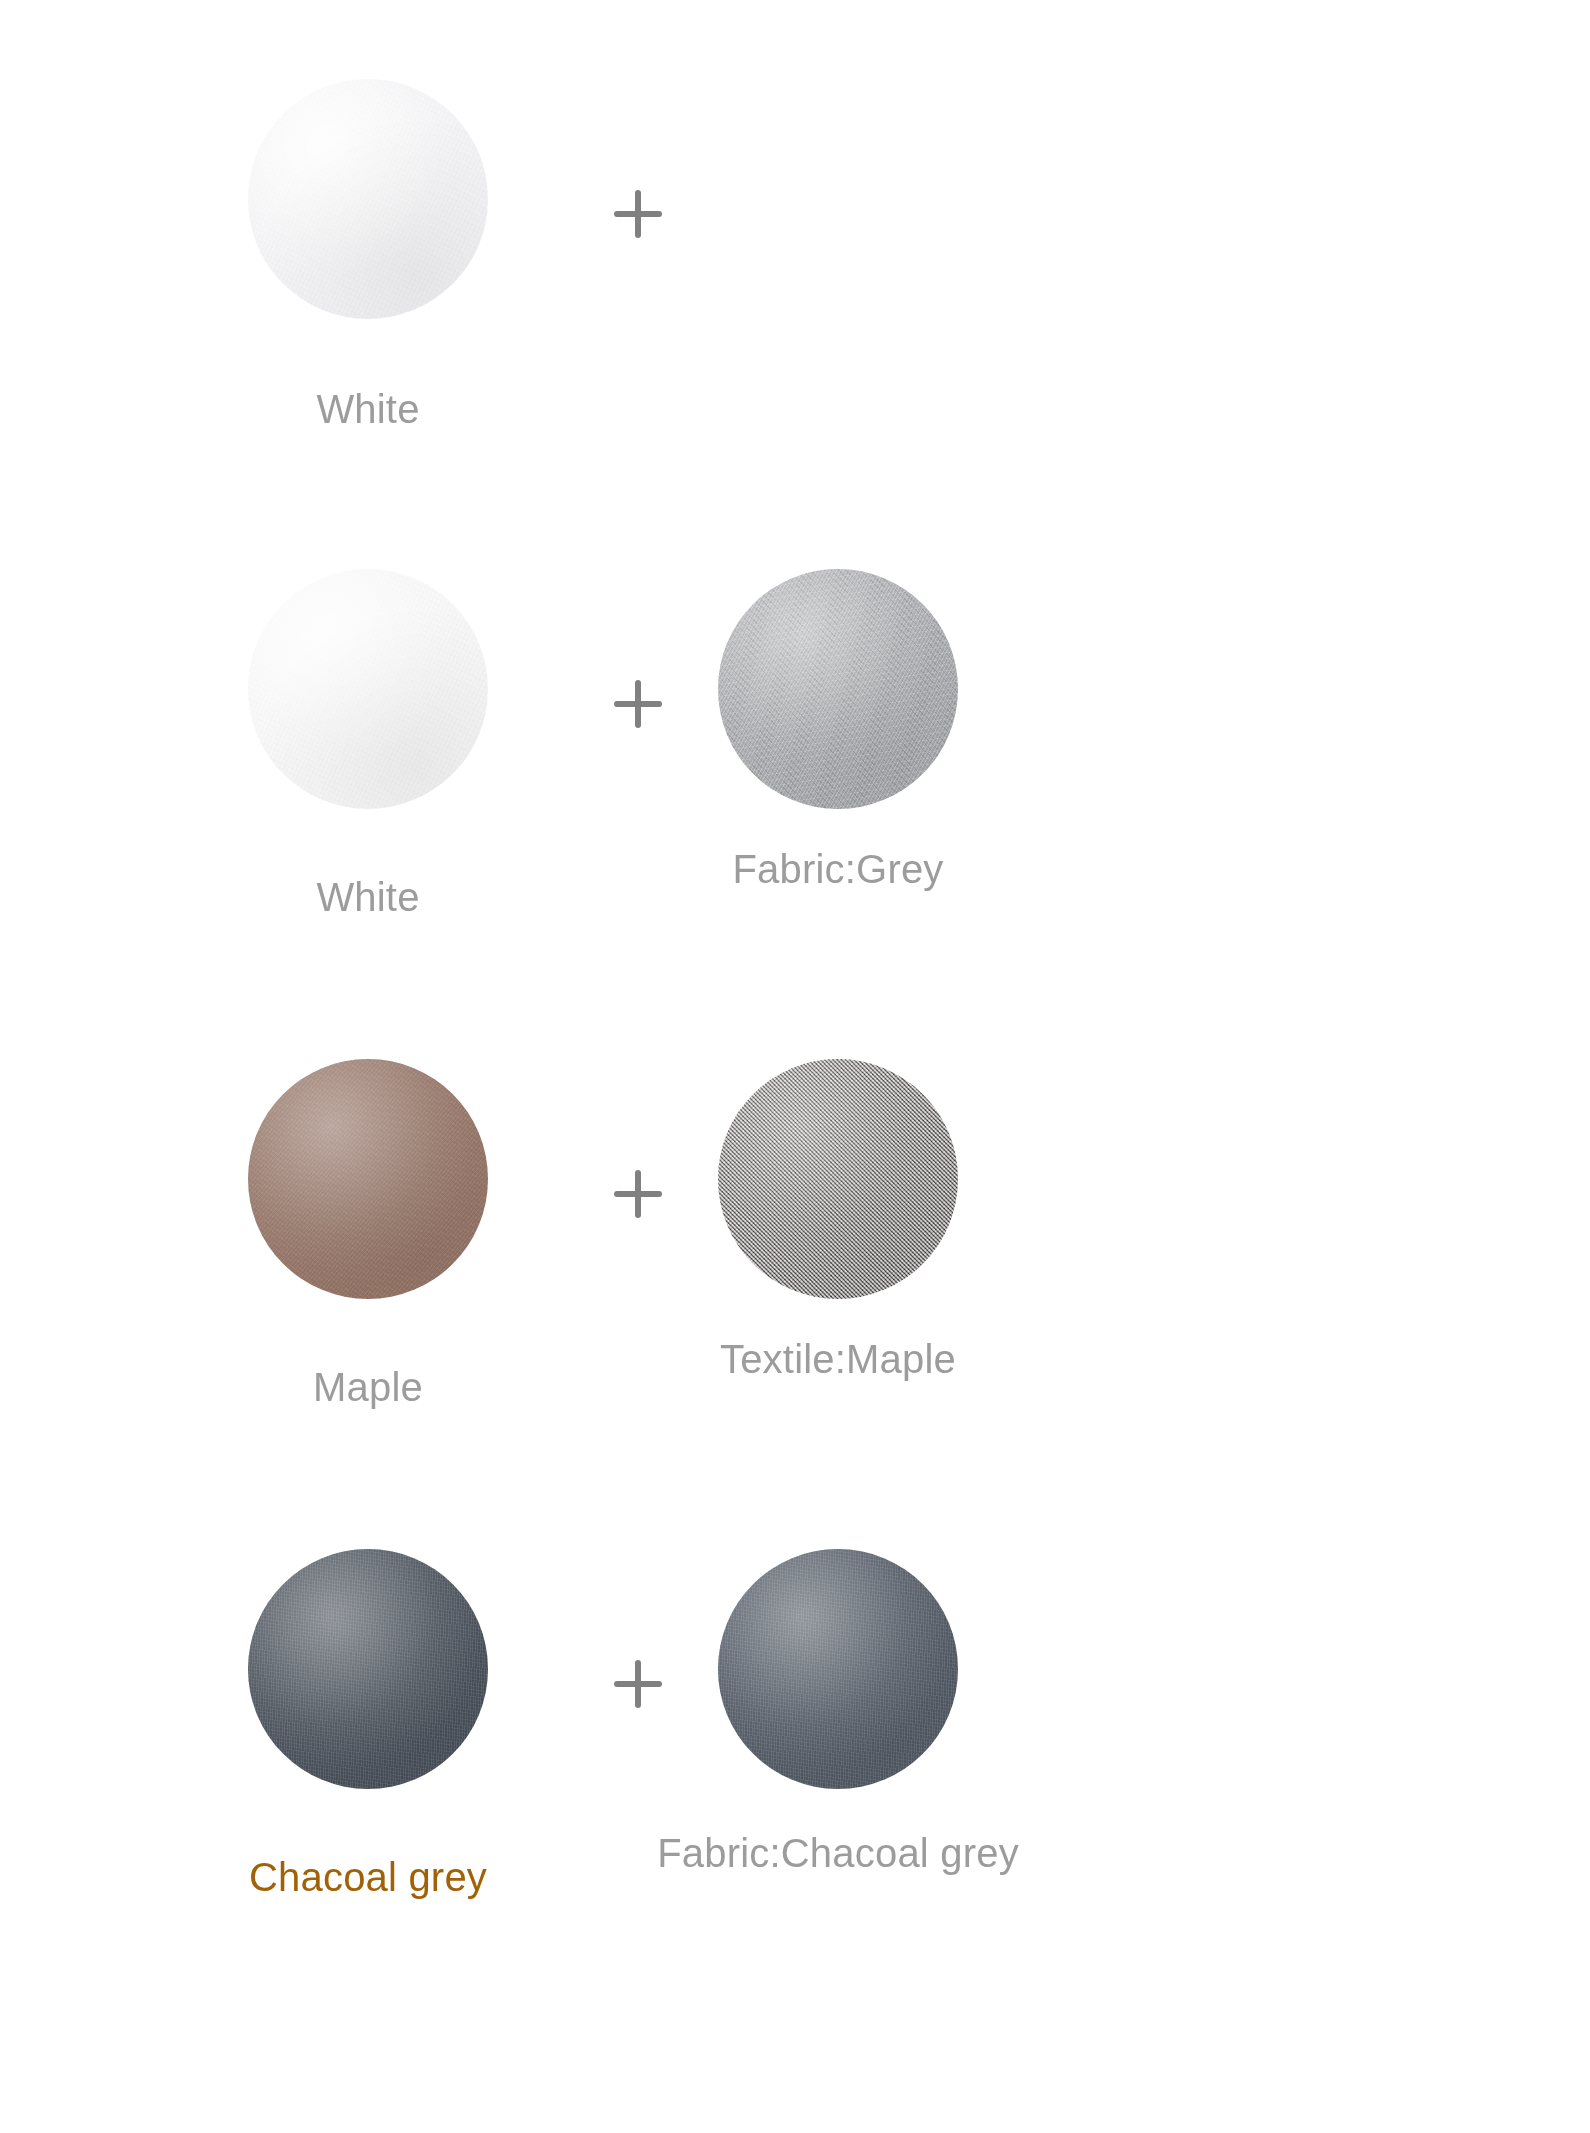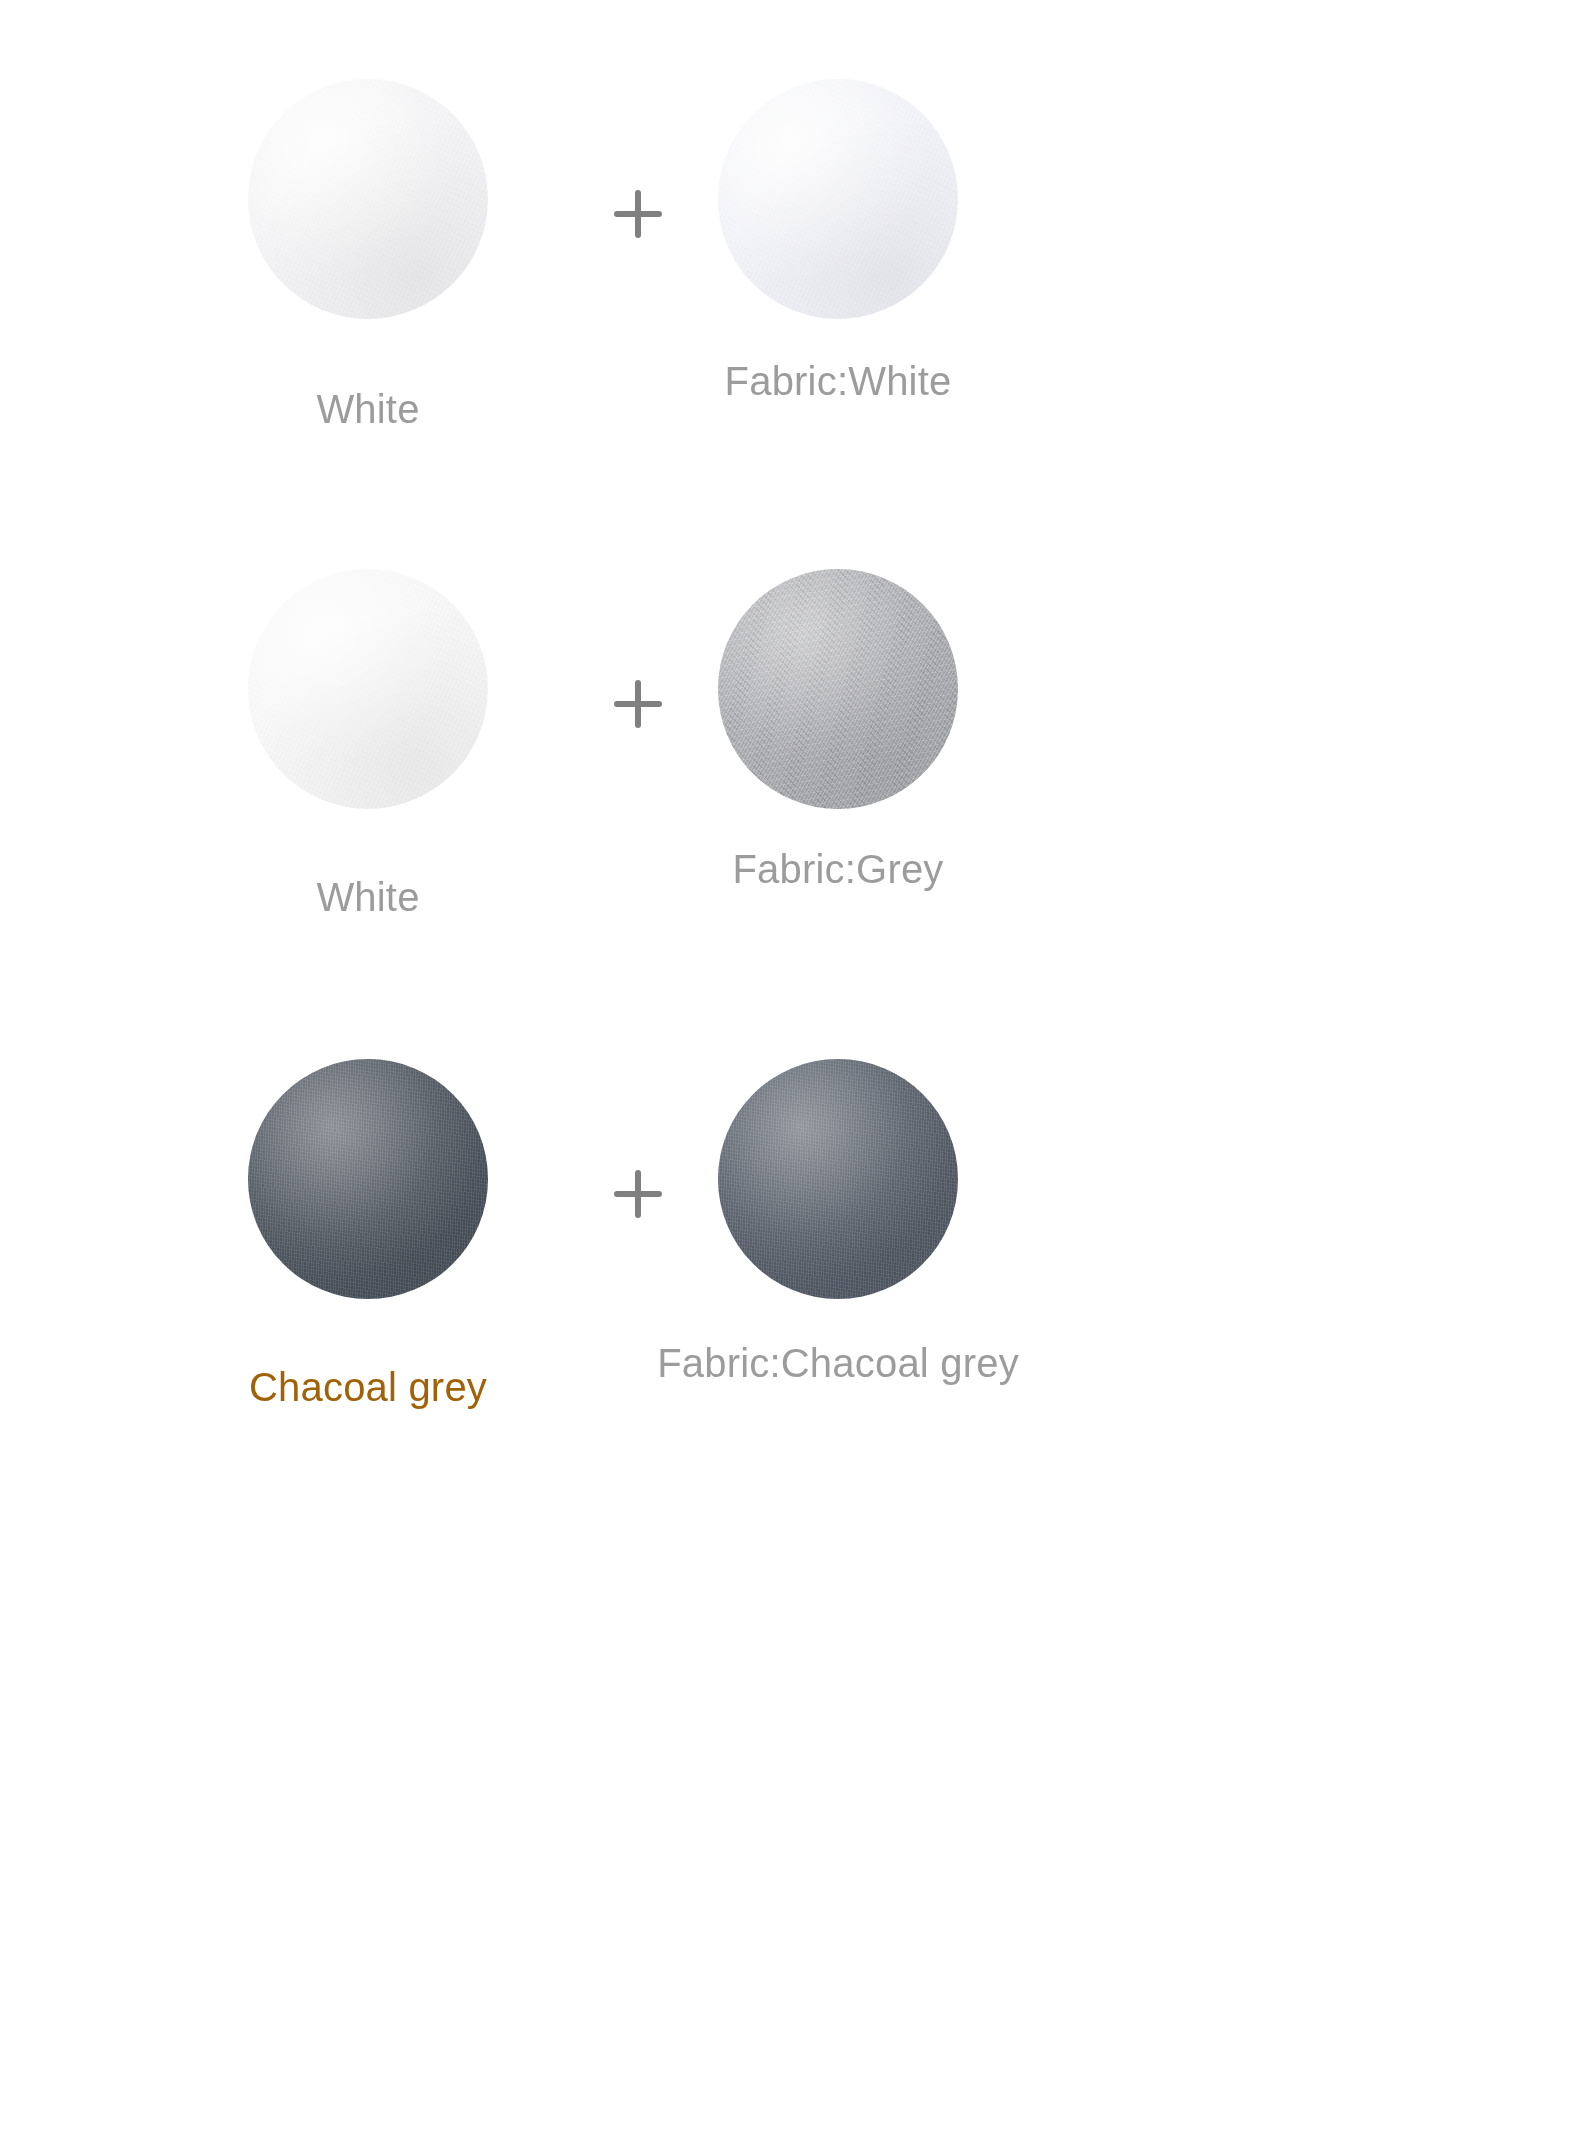--- a/index.html
+++ b/index.html
@@ -149,51 +149,67 @@
       <div class="swatch-label" style="color: rgb(156, 156, 156);">White</div>
     </div>
 
     <div class="plus-cell">
       <svg class="plus-icon" width="52" height="52" viewBox="0 0 52 52" aria-hidden="true">
         <line x1="26" y1="5" x2="26" y2="47" stroke="#808080" stroke-width="6" stroke-linecap="round"></line>
         <line x1="5" y1="26" x2="47" y2="26" stroke="#808080" stroke-width="6" stroke-linecap="round"></line>
       </svg>
     </div>
 
+  </div>
+
+  <div class="combo-row row-2">
+    <div class="swatch-cell left-cell">
+      <div class="swatch-disc-wrap">
+        <div class="swatch-disc surf-paper" style="background-color: rgb(247, 247, 248);"></div>
+      </div>
+      <div class="swatch-label" style="color: rgb(156, 156, 156);">White</div>
+    </div>
+
+    <div class="plus-cell">
+      <svg class="plus-icon" width="52" height="52" viewBox="0 0 52 52" aria-hidden="true">
+        <line x1="26" y1="5" x2="26" y2="47" stroke="#808080" stroke-width="6" stroke-linecap="round"></line>
+        <line x1="5" y1="26" x2="47" y2="26" stroke="#808080" stroke-width="6" stroke-linecap="round"></line>
+      </svg>
+    </div>
+
     <div class="swatch-cell">
       <div class="swatch-disc-wrap">
-        <div class="swatch-disc surf-paper" style="background-color: rgb(242, 243, 248);"></div>
-      </div>
-      <div class="swatch-label" style="color: rgb(156, 156, 156);">Fabric:White</div>
-    </div>
-  </div>
-
-  <div class="combo-row row-2">
-    <div class="swatch-cell left-cell">
-      <div class="swatch-disc-wrap">
-        <div class="swatch-disc surf-paper" style="background-color: rgb(247, 247, 248);"></div>
-      </div>
-      <div class="swatch-label" style="color: rgb(156, 156, 156);">White</div>
+        <div class="swatch-disc surf-speckle" style="background-color: rgb(168, 169, 173);"></div>
+      </div>
+      <div class="swatch-label" style="color: rgb(156, 156, 156);">Fabric:Grey</div>
+    </div>
+  </div>
+
+  <div class="combo-row row-3">
+    <div class="swatch-cell left-cell">
+      <div class="swatch-disc-wrap">
+        <div class="swatch-disc surf-matte" style="background-color: rgb(153, 120, 106);"></div>
+      </div>
+      <div class="swatch-label" style="color: rgb(156, 156, 156);">Maple</div>
     </div>
 
     <div class="plus-cell">
       <svg class="plus-icon" width="52" height="52" viewBox="0 0 52 52" aria-hidden="true">
         <line x1="26" y1="5" x2="26" y2="47" stroke="#808080" stroke-width="6" stroke-linecap="round"></line>
         <line x1="5" y1="26" x2="47" y2="26" stroke="#808080" stroke-width="6" stroke-linecap="round"></line>
       </svg>
     </div>
 
     <div class="swatch-cell">
       <div class="swatch-disc-wrap">
-        <div class="swatch-disc surf-speckle" style="background-color: rgb(168, 169, 173);"></div>
-      </div>
-      <div class="swatch-label" style="color: rgb(156, 156, 156);">Fabric:Grey</div>
-    </div>
-  </div>
-
+        <div class="swatch-disc surf-weave" style="background-color: rgb(156, 147, 147);"></div>
+      </div>
+      <div class="swatch-label" style="color: rgb(156, 156, 156);">Textile:Maple</div>
+    </div>
+  </div>
 
   <div class="combo-row row-4">
     <div class="swatch-cell left-cell">
       <div class="swatch-disc-wrap">
         <div class="swatch-disc surf-grain" style="background-color: rgb(76, 84, 94);"></div>
       </div>
       <div class="swatch-label" style="color: #a16207;">Chacoal grey</div>
     </div>
 
     <div class="plus-cell">

